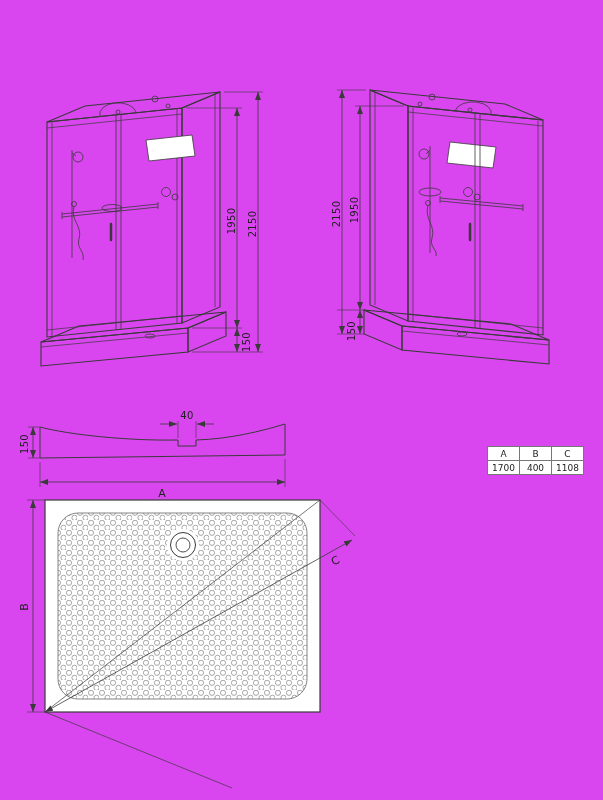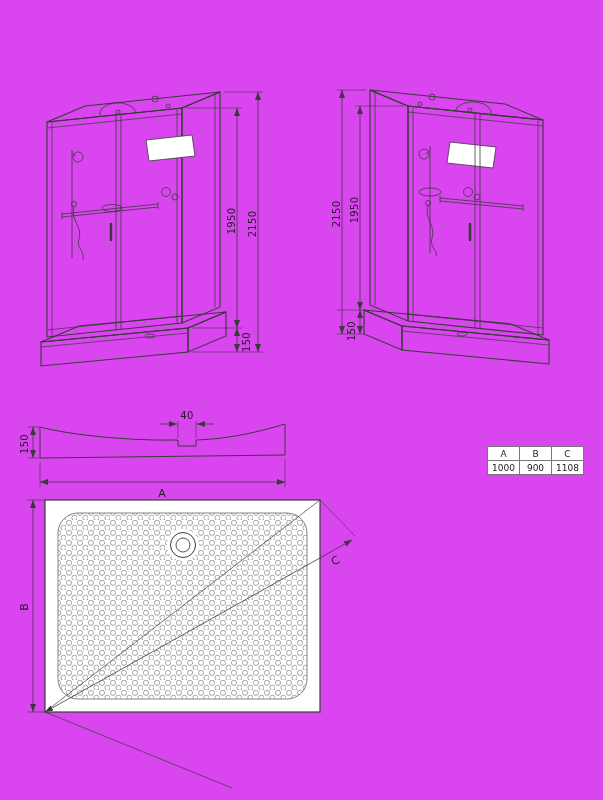--- a/index.html
+++ b/index.html
@@ -198,20 +198,20 @@
 </svg>
 
 <table class="spec-table">
   <tbody>
     <tr>
       <td>A</td>
       <td>B</td>
       <td>C</td>
     </tr>
     <tr>
-      <td>1000</td>
-      <td>900</td>
+      <td>1700</td>
+      <td>400</td>
       <td>1108</td>
     </tr>
   </tbody>
 </table>
 
 </div>
 
 </body></html>

